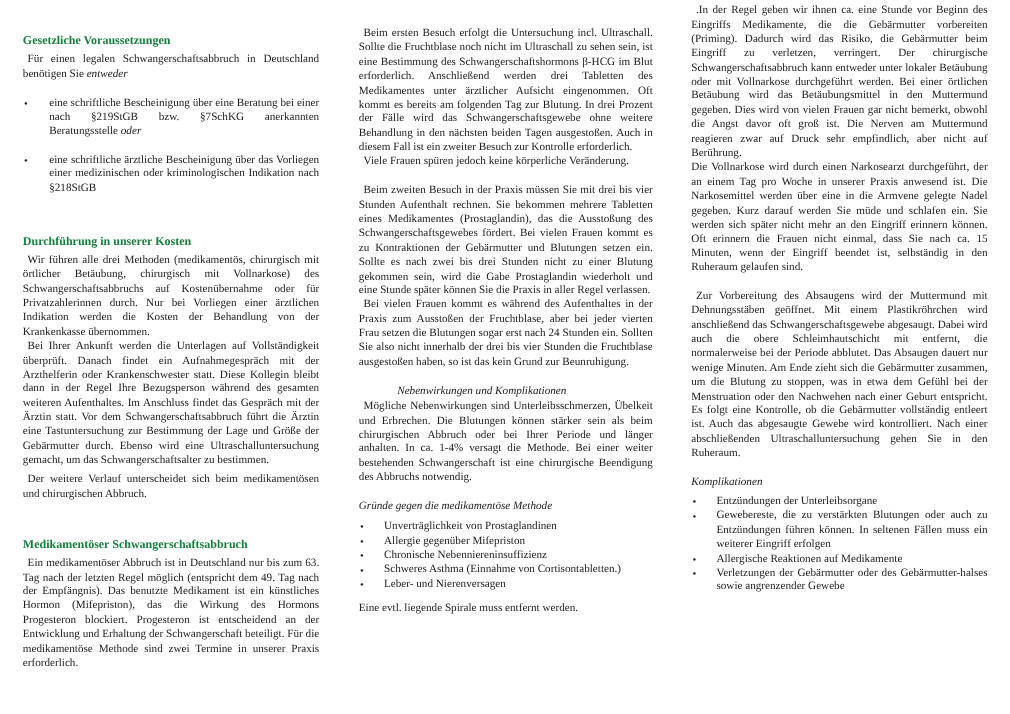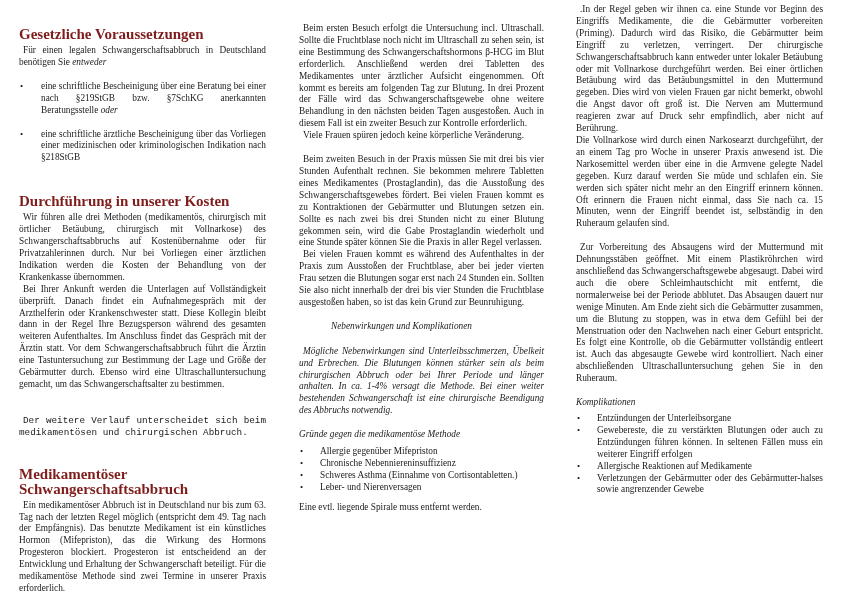--- a/index.html
+++ b/index.html
@@ -10,22 +10,22 @@
     }
     .col {
       position: absolute; top: 0;
       font-size: 9.3px; line-height: 11.9px;
     }
     #col1 { left: 19px; width: 247px; }
     #col2 { left: 299px; width: 245px; }
     #col3 { left: 576px; width: 247px; }
     h2 {
       font-family: "Liberation Serif", serif;
-      font-weight: bold; font-size: 15px; line-height: 15px;
-      margin: 0; color: #7f1d1d;
+      font-weight: bold; font-size: 10px; line-height: 15px;
+      margin: 0; color: #15803d;
     }
     p { margin: 0; text-align: justify; }
     .indent { text-indent: 4px; }
     ul { margin: 0; padding: 0; list-style: none; }
     li { position: relative; padding-left: 22px; text-align: justify; }
     li::before {
       content: "\2022"; position: absolute; left: 1px; top: 0;
       font-size: 9px;
     }
     ul.wide li { padding-left: 21px; }
@@ -40,38 +40,39 @@
   <h2 style="margin-top:27px;">Gesetzliche Voraussetzungen</h2>
   <p class="indent" style="margin-top:3px;"><span>Für einen legalen Schwangerschaftsabbruch in Deutschland benötigen Sie</span> <i>entweder</i></p>
   <ul style="margin-top:12px;">
     <li><span>eine schriftliche Bescheinigung über eine Beratung bei einer nach §219StGB bzw. §7SchKG anerkannten Beratungsstelle</span> <i>oder</i></li>
     <li style="margin-top:12px;"><span>eine schriftliche ärztliche Bescheinigung über das Vorliegen einer medizinischen oder kriminologischen Indikation nach §218StGB</span></li>
   </ul>
 
   <h2 style="margin-top:30px;">Durchführung in unserer Kosten</h2>
   <p class="indent" style="margin-top:3px;">Wir führen alle drei Methoden (medikamentös, chirurgisch mit örtlicher Betäubung, chirurgisch mit Vollnarkose) des Schwangerschaftsabbruchs auf Kostenübernahme oder für Privatzahlerinnen durch. Nur bei Vorliegen einer ärztlichen Indikation werden die Kosten der Behandlung von der Krankenkasse übernommen.</p>
   <p class="indent">Bei Ihrer Ankunft werden die Unterlagen auf Vollständigkeit überprüft. Danach findet ein Aufnahmegespräch mit der Arzthelferin oder Krankenschwester statt. Diese Kollegin bleibt dann in der Regel Ihre Bezugsperson während des gesamten weiteren Aufenthaltes. Im Anschluss findet das Gespräch mit der Ärztin statt. Vor dem Schwangerschaftsabbruch führt die Ärztin eine Tastuntersuchung zur Bestimmung der Lage und Größe der Gebärmutter durch. Ebenso wird eine Ultraschalluntersuchung gemacht, um das Schwangerschaftsalter zu bestimmen.</p>
-  <p class="indent" style="margin-top:24px;font-family:Liberation Mono, monospace;">Der weitere Verlauf unterscheidet sich beim medikamentösen und chirurgischen Abbruch.</p>
+  <p class="indent" style="margin-top:4px;">Der weitere Verlauf unterscheidet sich beim medikamentösen und chirurgischen Abbruch.</p>
 
   <h2 style="margin-top:28px;">Medikamentöser Schwangerschaftsabbruch</h2>
   <p class="indent" style="margin-top:3px;">Ein medikamentöser Abbruch ist in Deutschland nur bis zum 63. Tag nach der letzten Regel möglich (entspricht dem 49. Tag nach der Empfängnis). Das benutzte Medikament ist ein künstliches Hormon (Mifepriston), das die Wirkung des Hormons Progesteron blockiert. Progesteron ist entscheidend an der Entwicklung und Erhaltung der Schwangerschaft beteiligt. Für die medikamentöse Methode sind zwei Termine in unserer Praxis erforderlich.</p>
 </div>
 
 <div class="col" id="col2">
   <p class="indent" style="margin-top:23px;"><b>Beim ersten Besuch</b> <span>erfolgt die Untersuchung incl. Ultraschall. Sollte die Fruchtblase noch nicht im Ultraschall zu sehen sein, ist eine Bestimmung des Schwangerschaftshormons β-HCG im Blut erforderlich. Anschließend werden drei Tabletten des Medikamentes unter ärztlicher Aufsicht eingenommen. Oft kommt es bereits am folgenden Tag zur Blutung. In drei Prozent der Fälle wird das Schwangerschaftsgewebe ohne weitere Behandlung in den nächsten beiden Tagen ausgestoßen. Auch in diesem Fall ist ein zweiter Besuch zur Kontrolle erforderlich.</span></p>
   <p class="indent">Viele Frauen spüren jedoch keine körperliche Veränderung.</p>
 
   <p class="indent" style="margin-top:12px;"><b>Beim zweiten Besuch</b> <span>in der Praxis müssen Sie mit drei bis vier Stunden Aufenthalt rechnen. Sie bekommen mehrere Tabletten eines Medikamentes (Prostaglandin), das die Ausstoßung des Schwangerschaftsgewebes fördert. Bei vielen Frauen kommt es zu Kontraktionen der Gebärmutter und Blutungen setzen ein. Sollte es nach zwei bis drei Stunden nicht zu einer Blutung gekommen sein, wird die Gabe Prostaglandin wiederholt und eine Stunde später können Sie die Praxis in aller Regel verlassen.</span></p>
   <p class="indent">Bei vielen Frauen kommt es während des Aufenthaltes in der Praxis zum Ausstoßen der Fruchtblase, aber bei jeder vierten Frau setzen die Blutungen sogar erst nach 24 Stunden ein. Sollten Sie also nicht innerhalb der drei bis vier Stunden die Fruchtblase ausgestoßen haben, so ist das kein Grund zur Beunruhigung.</p>
 
   <p class="sub" style="margin-top:12px;margin-left:32px;">Nebenwirkungen und Komplikationen</p>
-  <p class="indent" style="margin-top:13px;font-style:italic;">Mögliche Nebenwirkungen sind Unterleibsschmerzen, Übelkeit und Erbrechen. Die Blutungen können stärker sein als beim chirurgischen Abbruch oder bei Ihrer Periode und länger anhalten. In ca. 1-4% versagt die Methode. Bei einer weiter bestehenden Schwangerschaft ist eine chirurgische Beendigung des Abbruchs notwendig.</p>
+  <p class="indent" style="margin-top:1px;">Mögliche Nebenwirkungen sind Unterleibsschmerzen, Übelkeit und Erbrechen. Die Blutungen können stärker sein als beim chirurgischen Abbruch oder bei Ihrer Periode und länger anhalten. In ca. 1-4% versagt die Methode. Bei einer weiter bestehenden Schwangerschaft ist eine chirurgische Beendigung des Abbruchs notwendig.</p>
 
   <p class="sub" style="margin-top:12px;">Gründe gegen die medikamentöse Methode</p>
   <ul class="wide" style="margin-top:5px;">
+    <li>Unverträglichkeit von Prostaglandinen</li>
     <li>Allergie gegenüber Mifepriston</li>
     <li>Chronische Nebenniereninsuffizienz</li>
     <li>Schweres Asthma (Einnahme von Cortisontabletten.)</li>
     <li>Leber- und Nierenversagen</li>
   </ul>
   <p style="margin-top:8px;">Eine evtl. liegende Spirale muss entfernt werden.</p>
 </div>
 
 <div class="col" id="col3">
   <p class="indent" style="margin-top:4px;"><span>.In der Regel geben wir ihnen ca. eine Stunde vor Beginn des Eingriffs Medikamente, die die Gebärmutter vorbereiten (Priming). Dadurch wird das Risiko, die Gebärmutter beim Eingriff zu verletzen, verringert. Der chirurgische Schwangerschaftsabbruch kann entweder unter lokaler Betäubung oder mit Vollnarkose durchgeführt werden. Bei einer</span> <b>örtlichen Betäubung</b> <span>wird das Betäubungsmittel in den Muttermund gegeben. Dies wird von vielen Frauen gar nicht bemerkt, obwohl die Angst davor oft groß ist. Die Nerven am Muttermund reagieren zwar auf Druck sehr empfindlich, aber nicht auf Berührung.</span></p>

